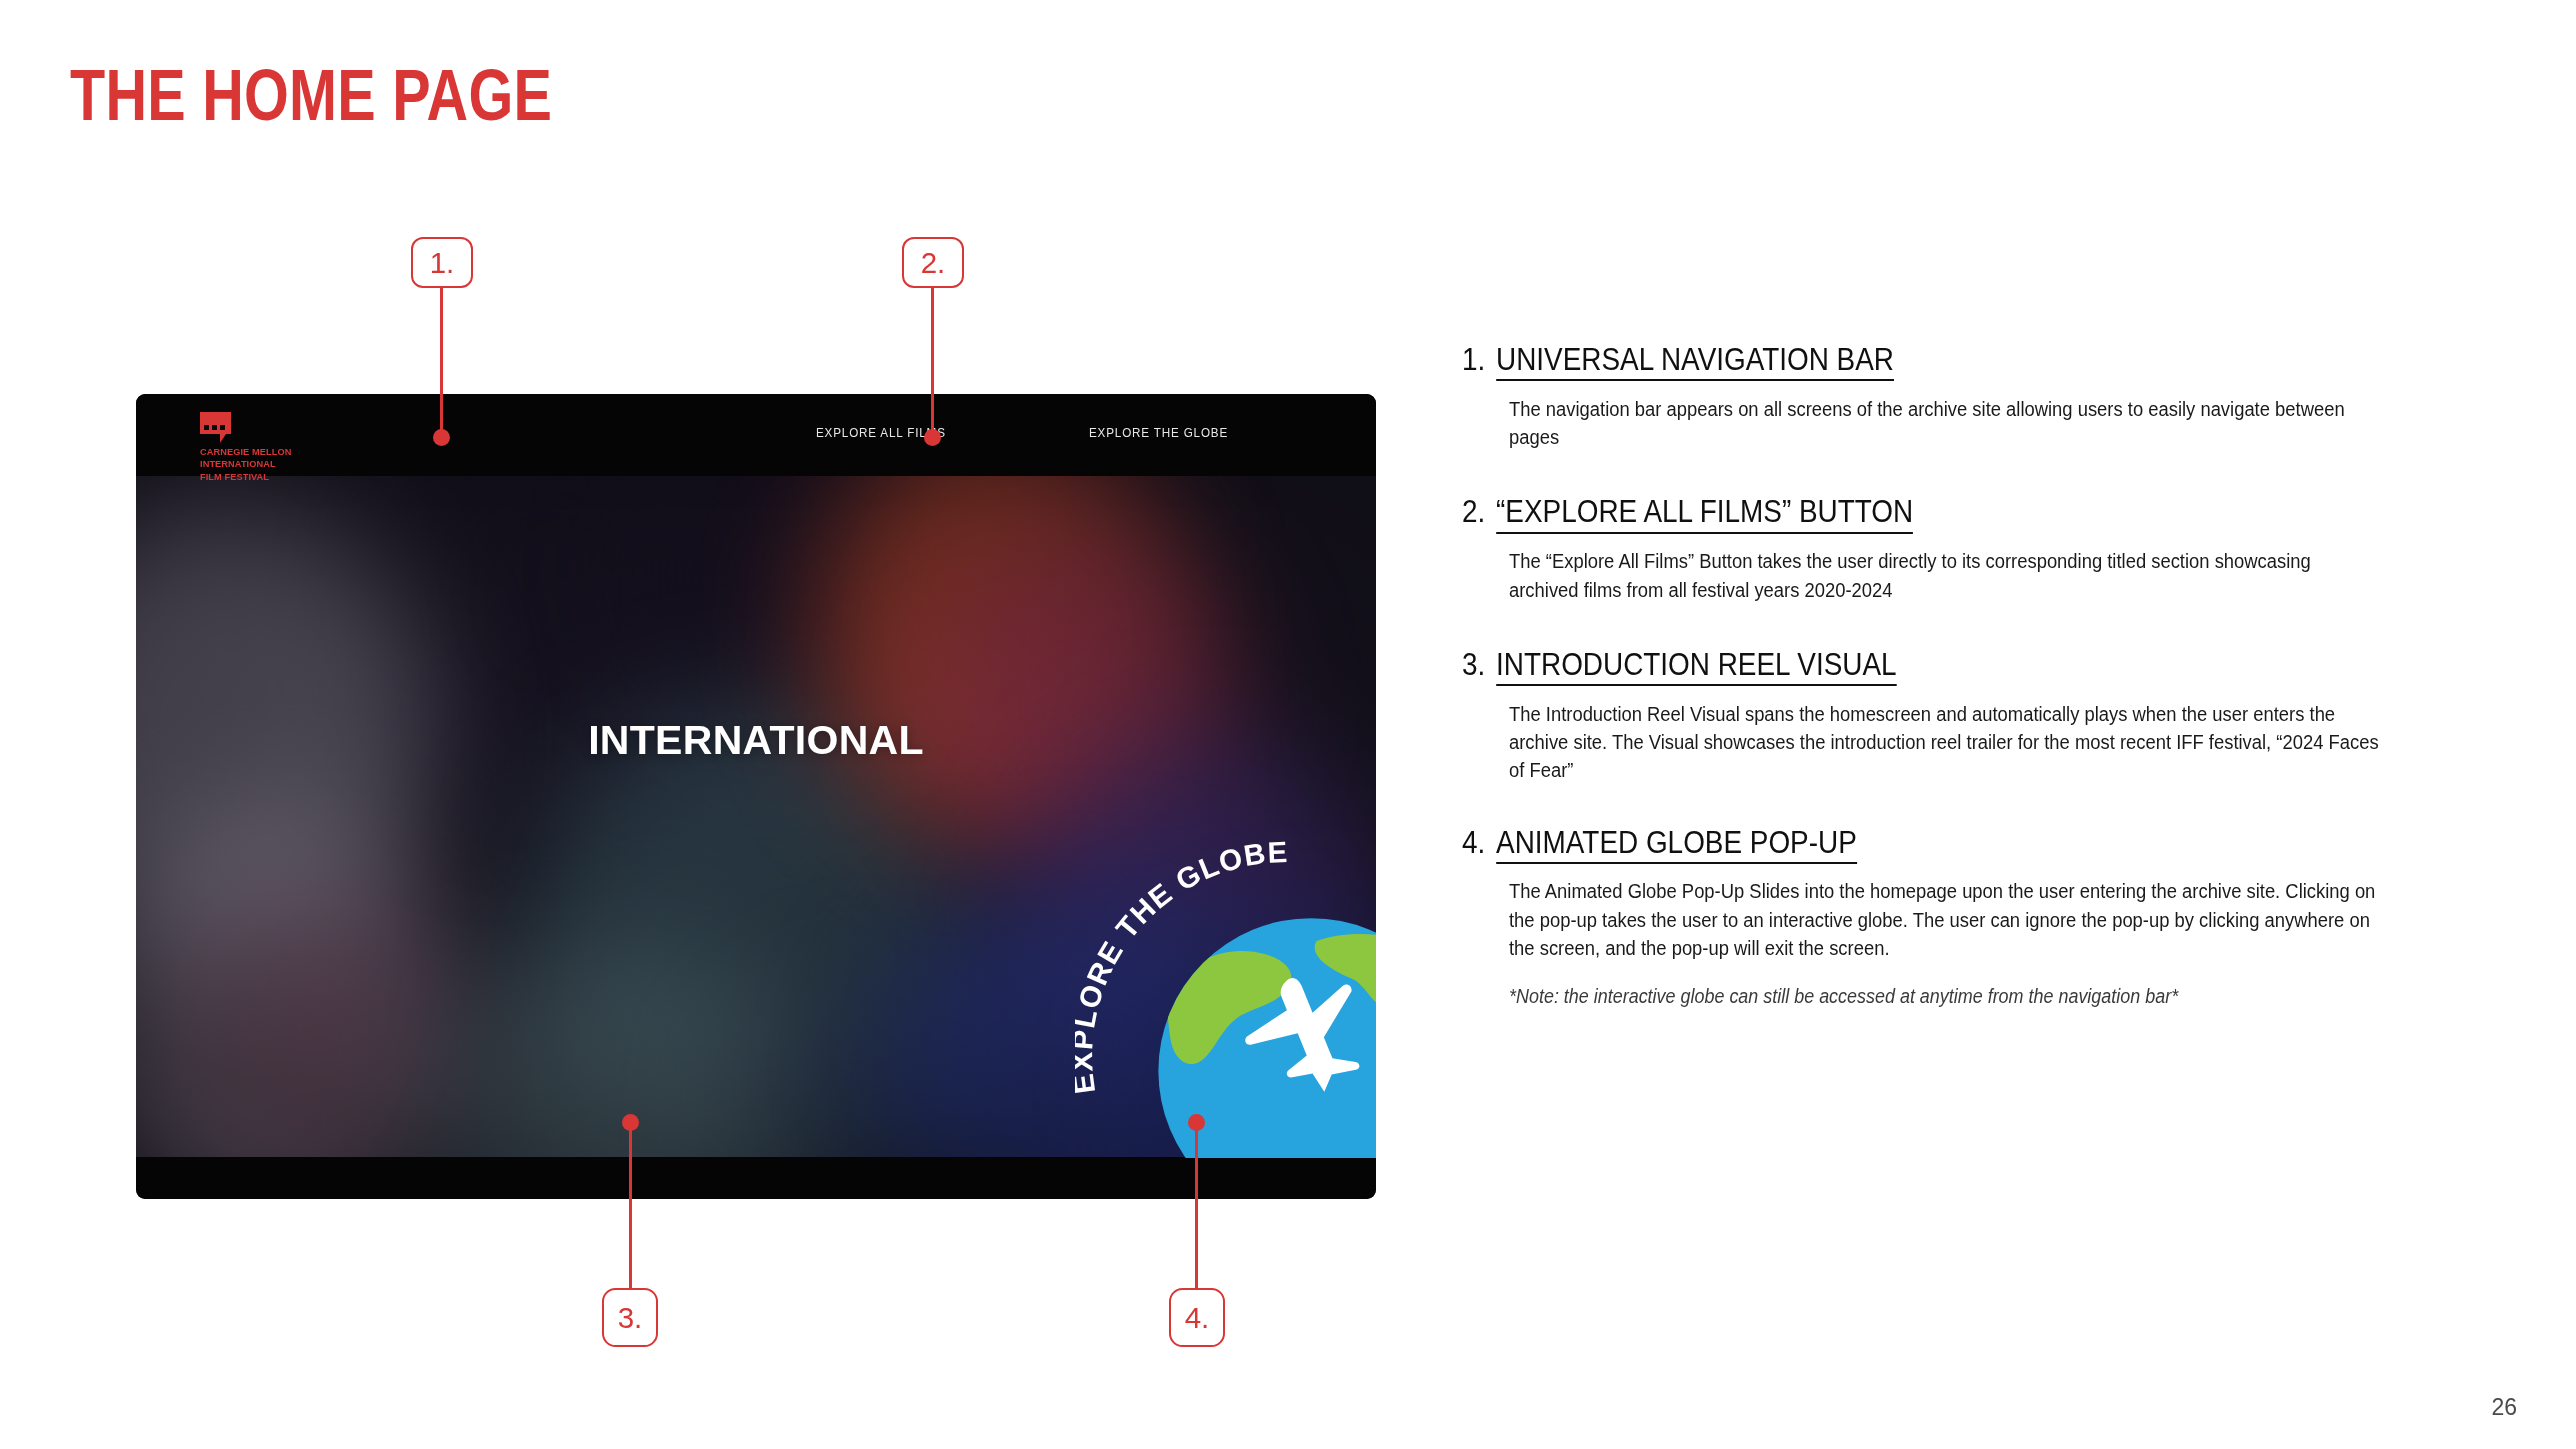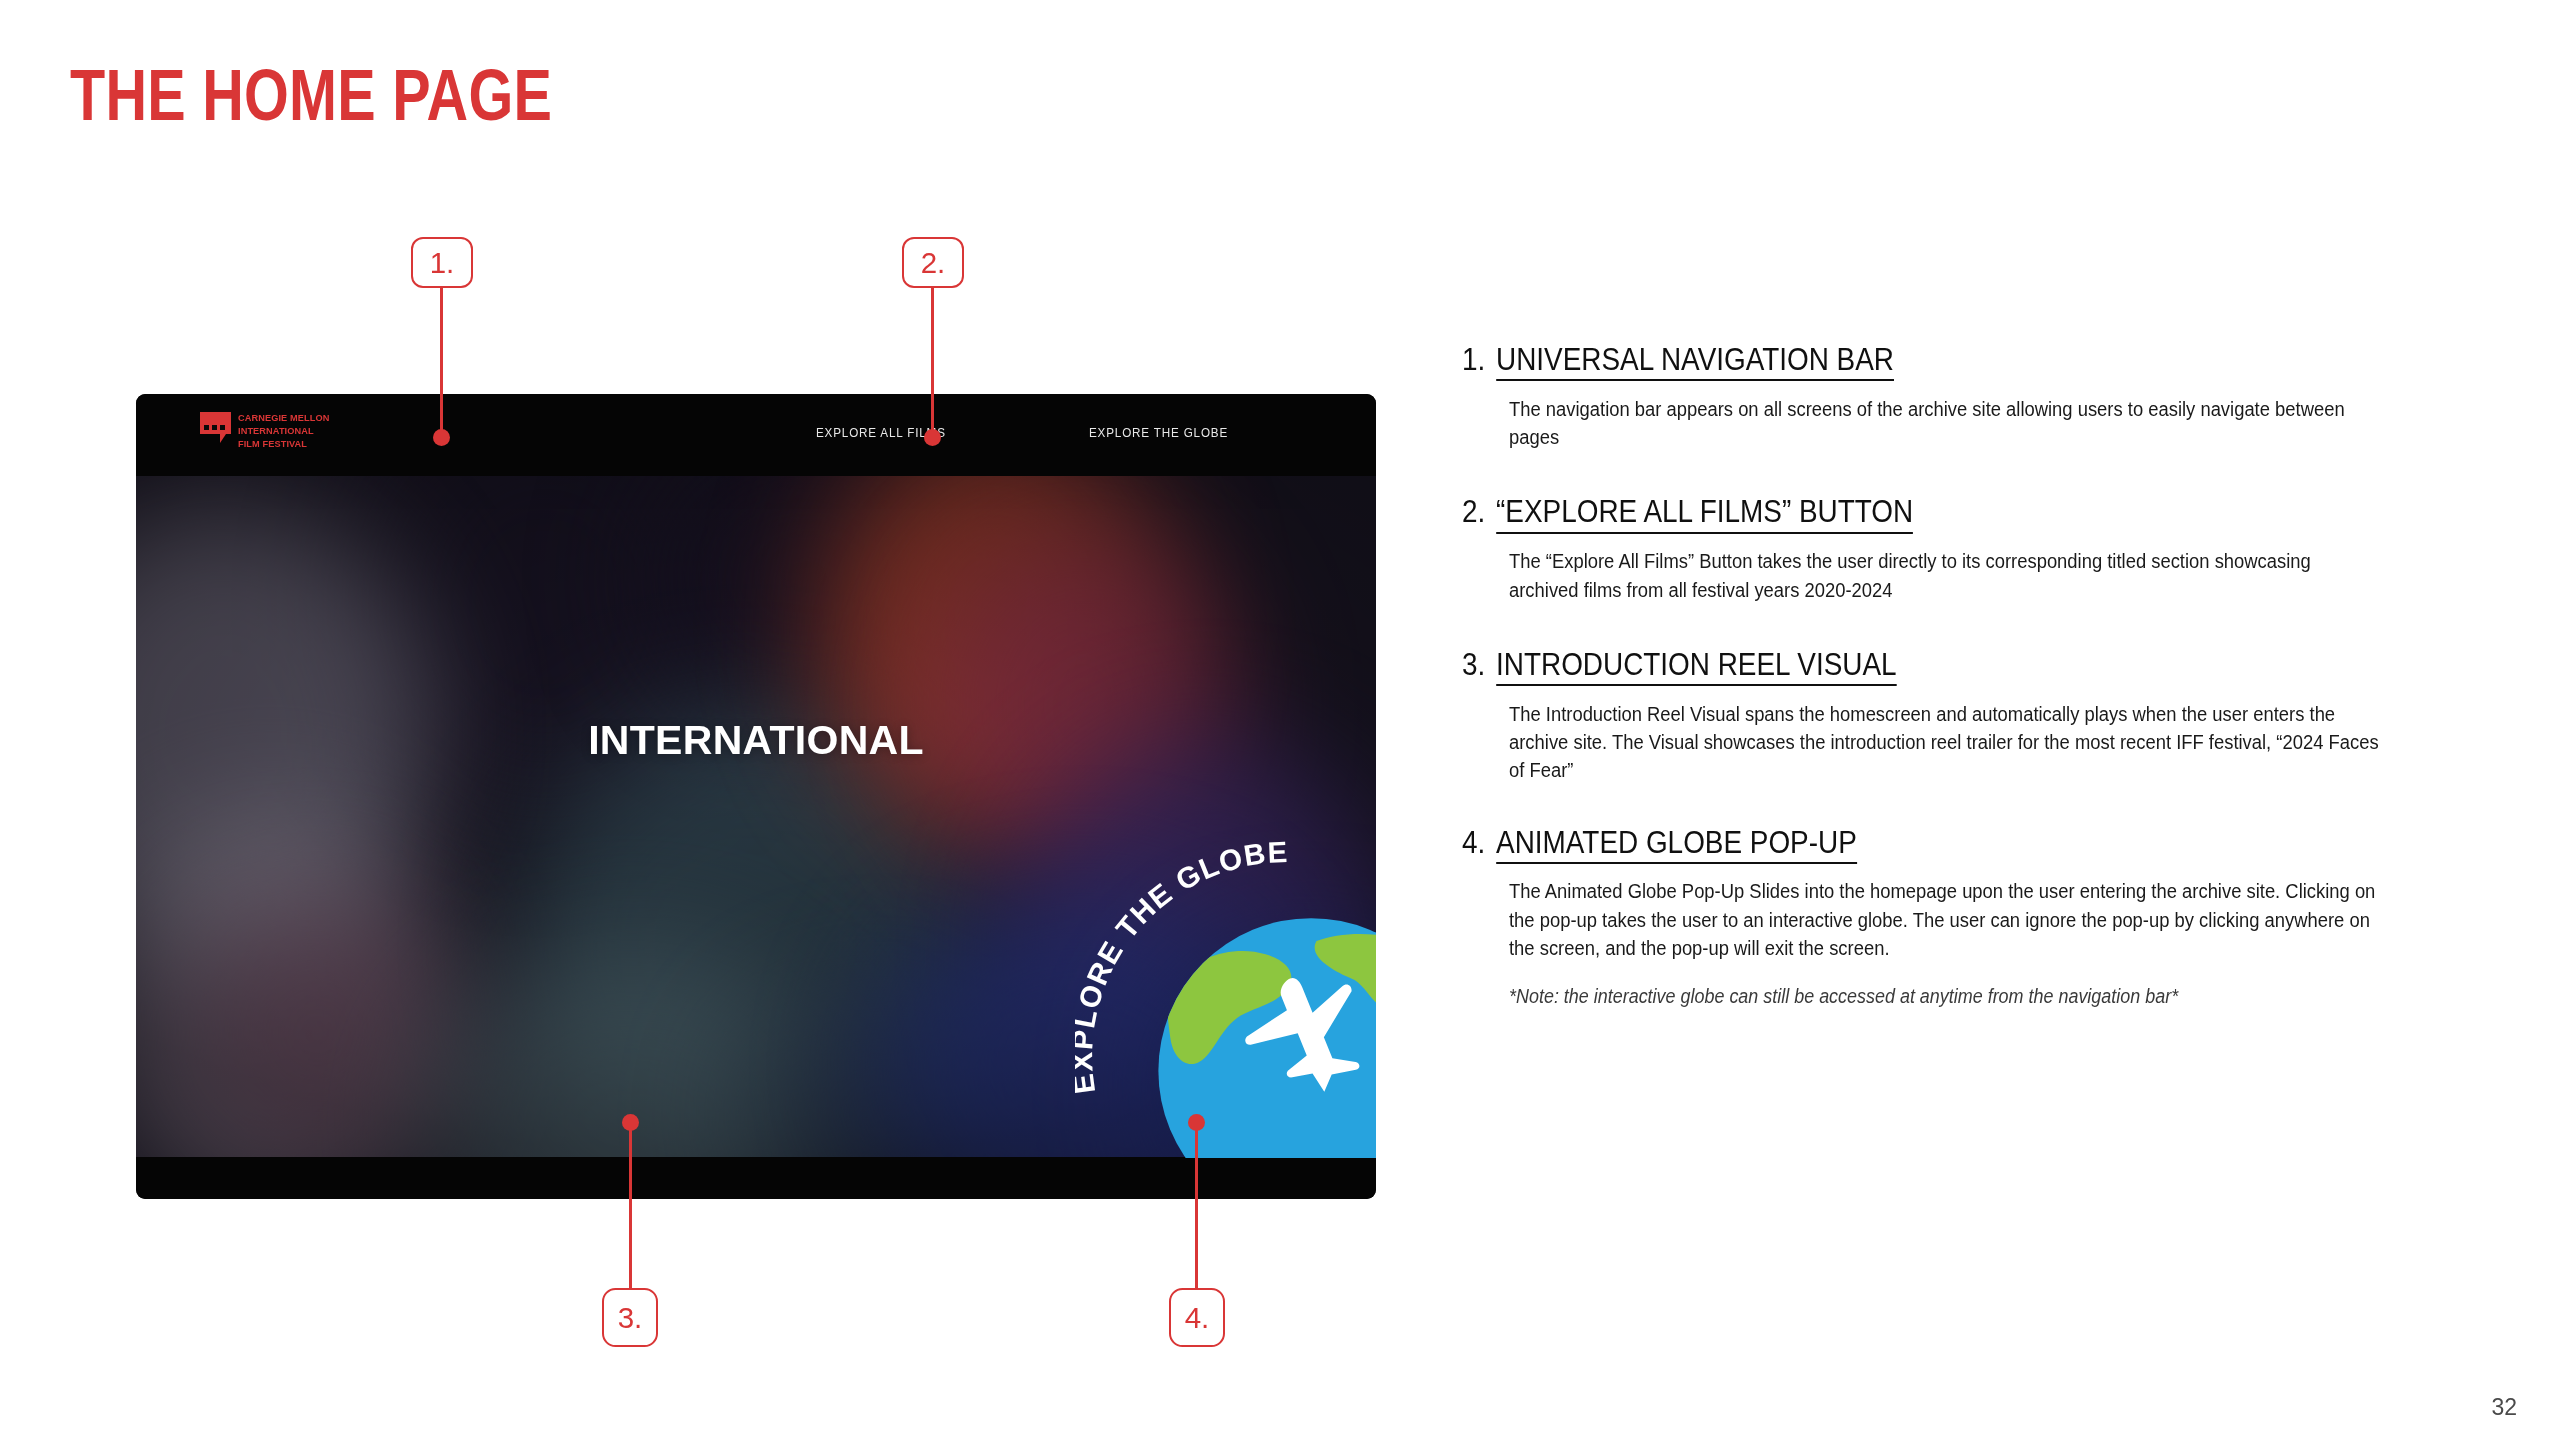--- a/index.html
+++ b/index.html
@@ -100,20 +100,21 @@
     z-index: 6;
   }
 
   #logo-block {
     position: absolute;
     left: 64px;
     top: 18px;
     display: flex;
     align-items: flex-start;
     gap: 6.7px;
+    flex-direction: column;
   }
   #logo-mark {
     position: relative;
     width: 31px;
     height: 27px;
   }
   #logo-mark .bubble {
     position: absolute;
     left: 0; top: 0;
     width: 31px; height: 22px;
@@ -434,16 +435,16 @@
       <div class="ann-head">
         <span class="ann-num">4.</span>
         <span class="ann-title">ANIMATED GLOBE POP-UP</span>
       </div>
       <div class="ann-body">The Animated Globe Pop-Up Slides into the homepage upon the user entering the archive site. Clicking on the pop-up takes the user to an interactive globe. The user can ignore the pop-up by clicking anywhere on the screen, and the pop-up will exit the screen.</div>
       <div class="ann-note">*Note: the interactive globe can still be accessed at anytime from the navigation bar*</div>
     </div>
 
   </div>
 
-  <div id="page-number">32</div>
+  <div id="page-number">26</div>
 
 </div>
 
 
 </body></html>

